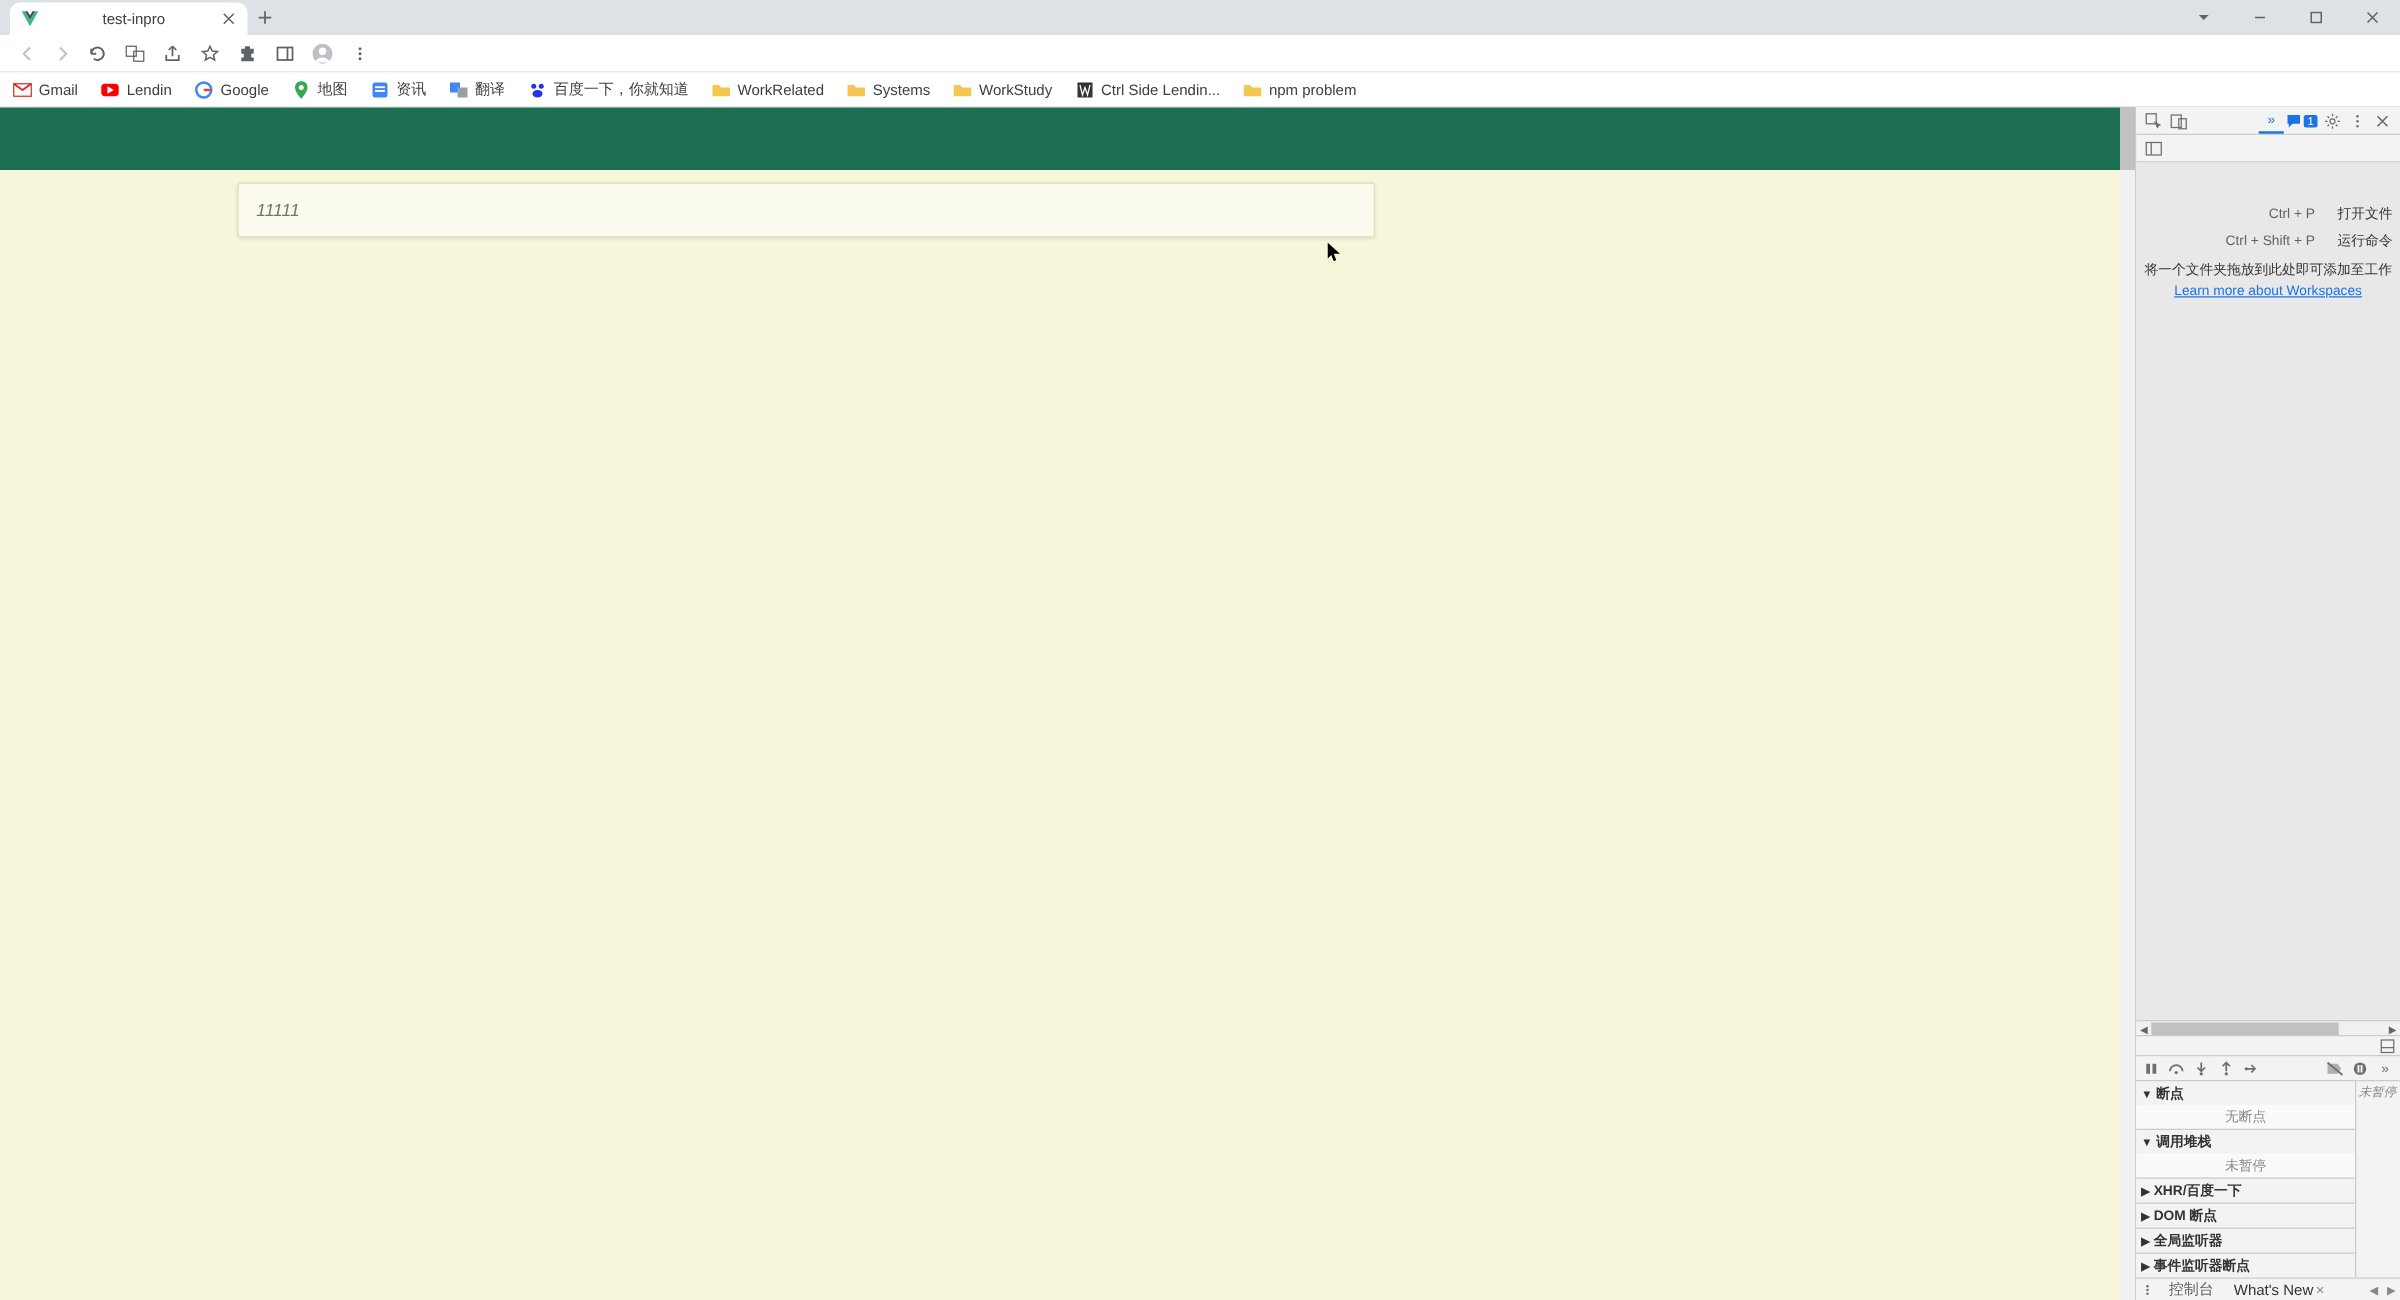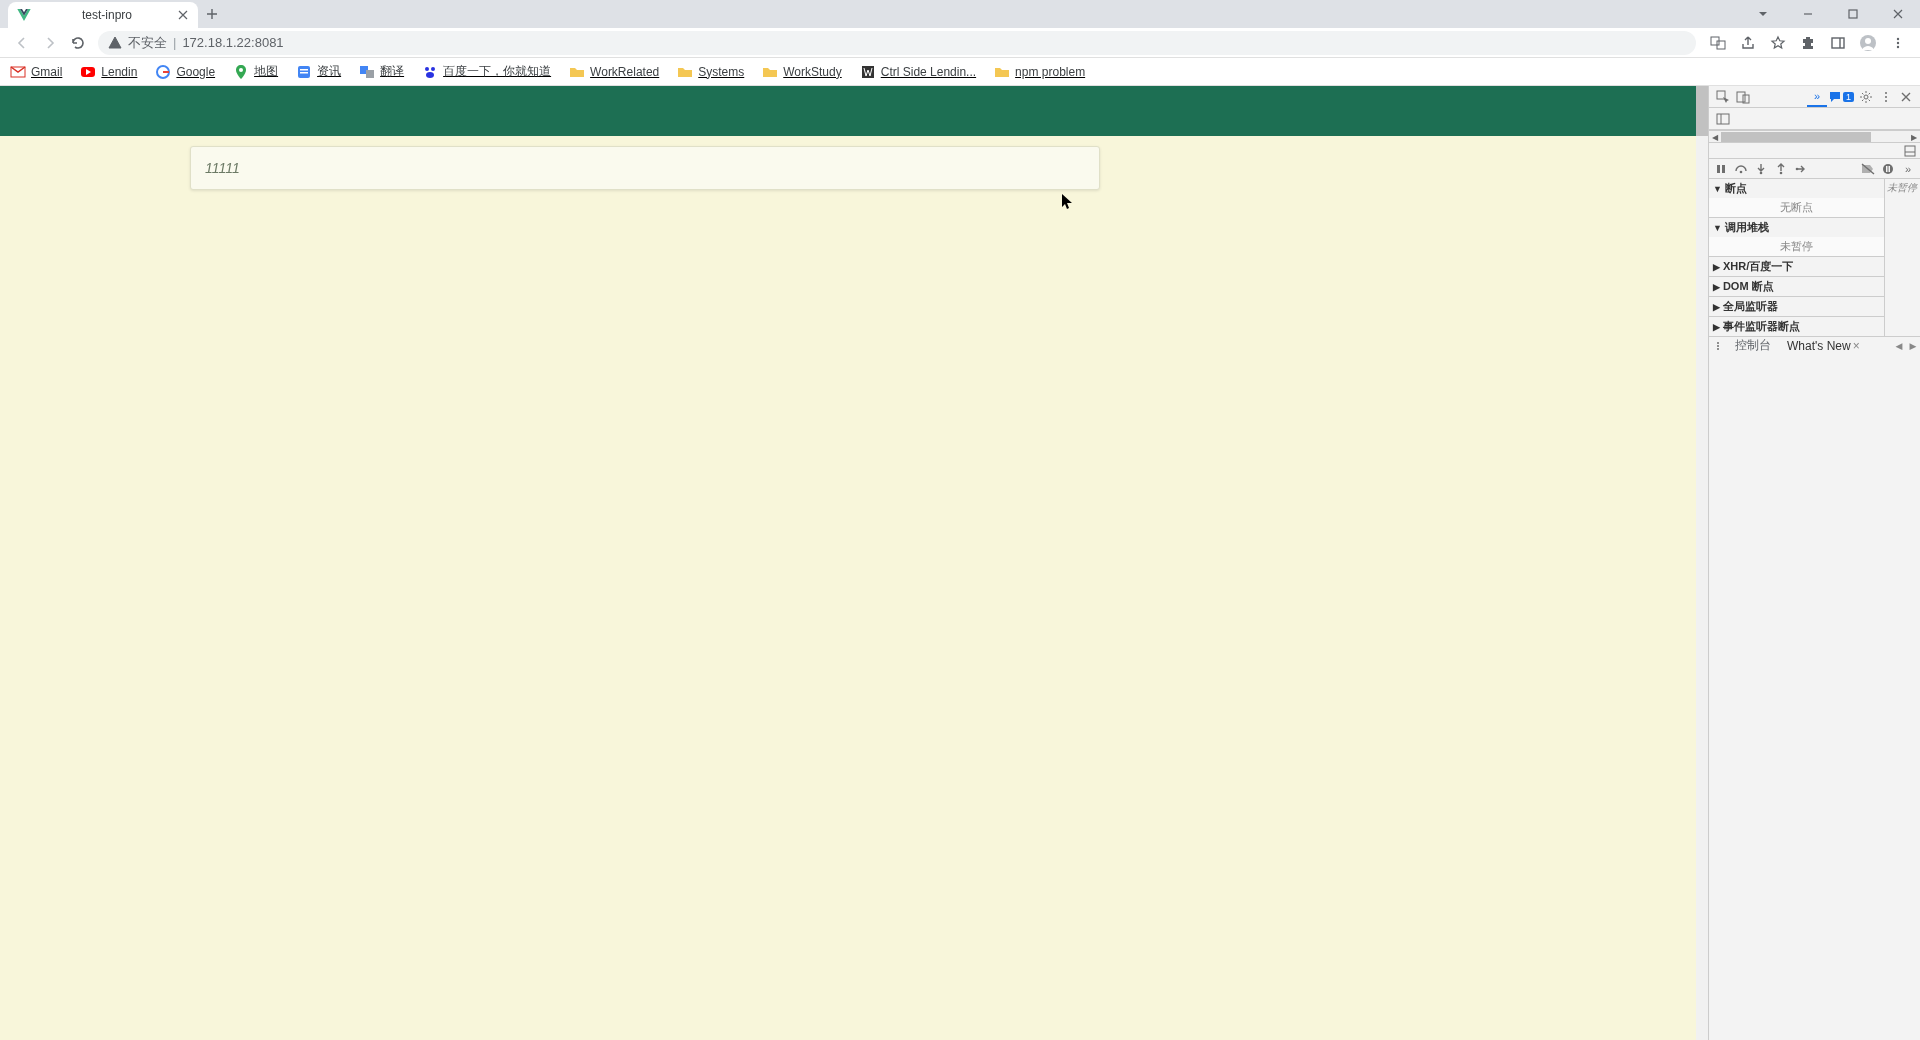--- a/index.html
+++ b/index.html
@@ -17,21 +17,21 @@
 
 .addr-bar { height: 30px; background: #fff; display: flex; align-items: center; padding: 0 8px; border-bottom: 1px solid #e0e0e0; }
 .addr-bar .nav-btn { width: 28px; height: 28px; display: flex; align-items: center; justify-content: center; color: #5f6368; }
 .addr-bar .nav-btn.disabled { color: #bdc1c6; }
 .addr-field { flex: 1; height: 24px; background: #f1f3f4; border-radius: 12px; display: flex; align-items: center; padding: 0 10px; font-size: 13px; color: #5f6368; margin: 0 6px; }
 .addr-field .warn { margin-right: 6px; display:flex; align-items:center; }
 .addr-field .sep { margin: 0 6px; color: #9aa0a6; }
 .addr-right { display: flex; align-items: center; }
 .addr-right div { width: 28px; height: 28px; display: flex; align-items: center; justify-content: center; color: #5f6368; margin-left:2px; }
 
-.bookmarks { height: 28px; background: #fff; display: flex; align-items: center; padding: 0 10px; border-bottom: 1px solid #e0e0e0; text-decoration: underline; }
+.bookmarks { height: 28px; background: #fff; display: flex; align-items: center; padding: 0 10px; border-bottom: 1px solid #e0e0e0; }
 .bm { display: flex; align-items: center; font-size: 12px; color: #3c4043; margin-right: 18px; }
 .bm .bmicon { width: 16px; height: 16px; margin-right: 5px; display: flex; align-items: center; justify-content: center; }
 .folder-icon { fill:#f4c753; }
 
 
 .content-wrap { display: flex; height: calc(1040px - 86px); }
 .page-area { flex: 1; position: relative; background:#f8f6da;font-style:italic; }
 .page-header { height: 50px; background: #1d6f53; width: 100%; }
 .page-box { position: absolute; left: 190px; top: 60px; width: 910px; height: 44px; background: #fafaee; border: 1px solid #e0e0c8; border-radius: 3px; box-shadow: 0 1px 3px rgba(0,0,0,0.1); display: flex; align-items: center; padding: 0 14px; color: #6c7a65; font-size: 14px; }
 .cursor-arrow { position: absolute; left: 1062px; top: 108px; font-size: 14px; color: #000; }
@@ -138,30 +138,20 @@
   <div class="nav-btn disabled">
       <svg width="16" height="16" viewBox="0 0 16 16">
         <path fill="none" stroke="currentColor" stroke-width="1.6" d="M6 3l5 5-5 5"></path>
       </svg>
     </div>
   <div class="nav-btn">
       <svg width="16" height="16" viewBox="0 0 16 16">
         <path fill="none" stroke="currentColor" stroke-width="1.6" d="M3 8a5 5 0 1 1 2 4M3 8V4m0 4h4"></path>
       </svg>
     </div>
-  <div class="addr-field">
-    <span class="warn">
-        <svg width="14" height="14" viewBox="0 0 14 14">
-          <path fill="#5f6368" d="M7 1L1 12h12L7 1zm0 4v3m0 2v1" stroke="#5f6368" stroke-width="1"></path>
-        </svg>
-      </span>
-    <span>不安全</span>
-    <span class="sep">|</span>
-    <span>172.18.1.22:8081</span>
-  </div>
   <div class="addr-right">
     <div>
         <svg width="16" height="16" viewBox="0 0 16 16">
           <rect x="1" y="2" width="8" height="8" fill="none" stroke="#5f6368"></rect>
           <rect x="7" y="6" width="8" height="8" fill="none" stroke="#5f6368"></rect>
         </svg>
       </div>
     <div>
         <svg width="16" height="16" viewBox="0 0 16 16">
           <path fill="none" stroke="#5f6368" stroke-width="1.4" d="M8 10V2m0 0L5 5m3-3l3 3M3 9v4h10V9"></path>
@@ -368,20 +358,26 @@
     </div>
     <div class="dt-sub">
       <div class="ic">
           <svg width="14" height="14" viewBox="0 0 14 14">
             <rect x="1" y="2" width="12" height="10" fill="none" stroke="currentColor"></rect>
             <line x1="5" y1="2" x2="5" y2="12" stroke="currentColor"></line>
           </svg>
         </div>
     </div>
 
+    <div class="dt-body">
+      <div class="dt-hint"><span class="kbd">Ctrl + P</span><span>打开文件</span></div>
+      <div class="dt-hint"><span class="kbd">Ctrl + Shift + P</span><span>运行命令</span></div>
+      <div class="dt-hint-drop">将一个文件夹拖放到此处即可添加至工作</div>
+      <a class="dt-link">Learn more about Workspaces</a>
+    </div>
 
     <div class="dt-hscroll">
       <div class="arr left">◀</div>
       <div class="dt-hscroll-thumb"></div>
       <div class="arr right">▶</div>
     </div>
     <div class="dt-expand-icon">
         <svg width="12" height="12" viewBox="0 0 12 12">
           <rect x="1" y="1" width="10" height="10" fill="none" stroke="currentColor"></rect>
           <line x1="1" y1="7" x2="11" y2="7" stroke="currentColor"></line>

